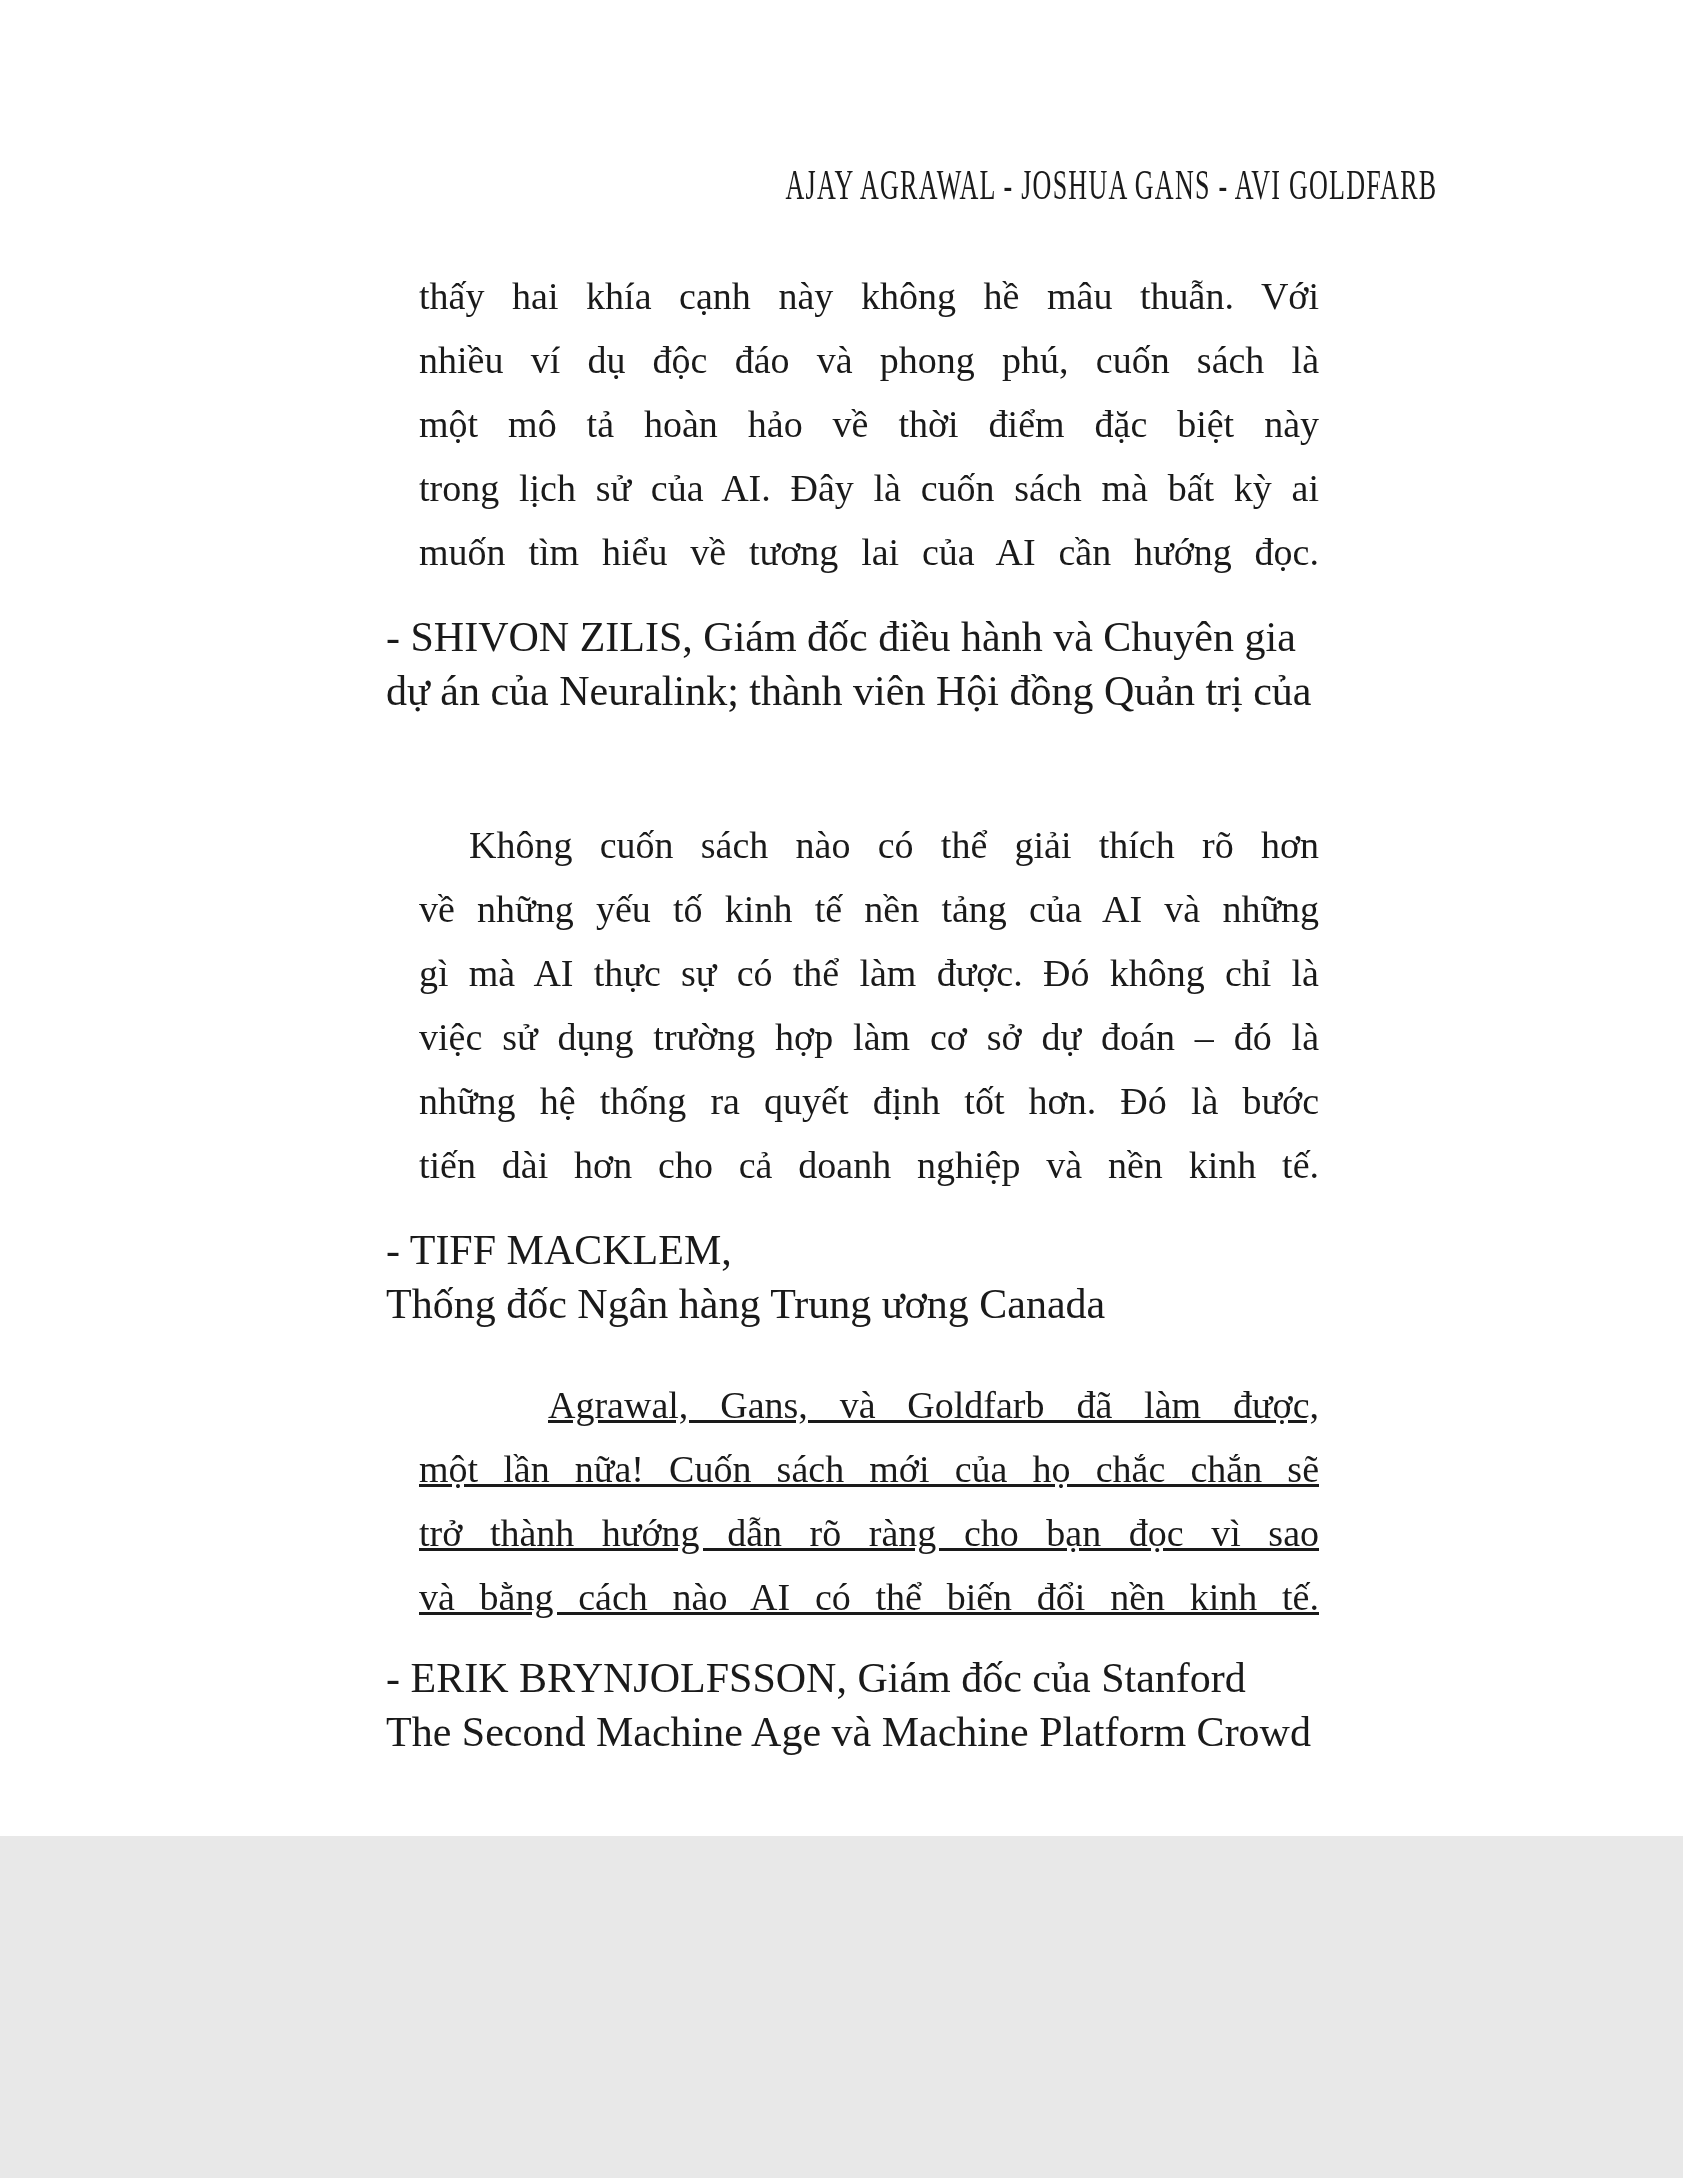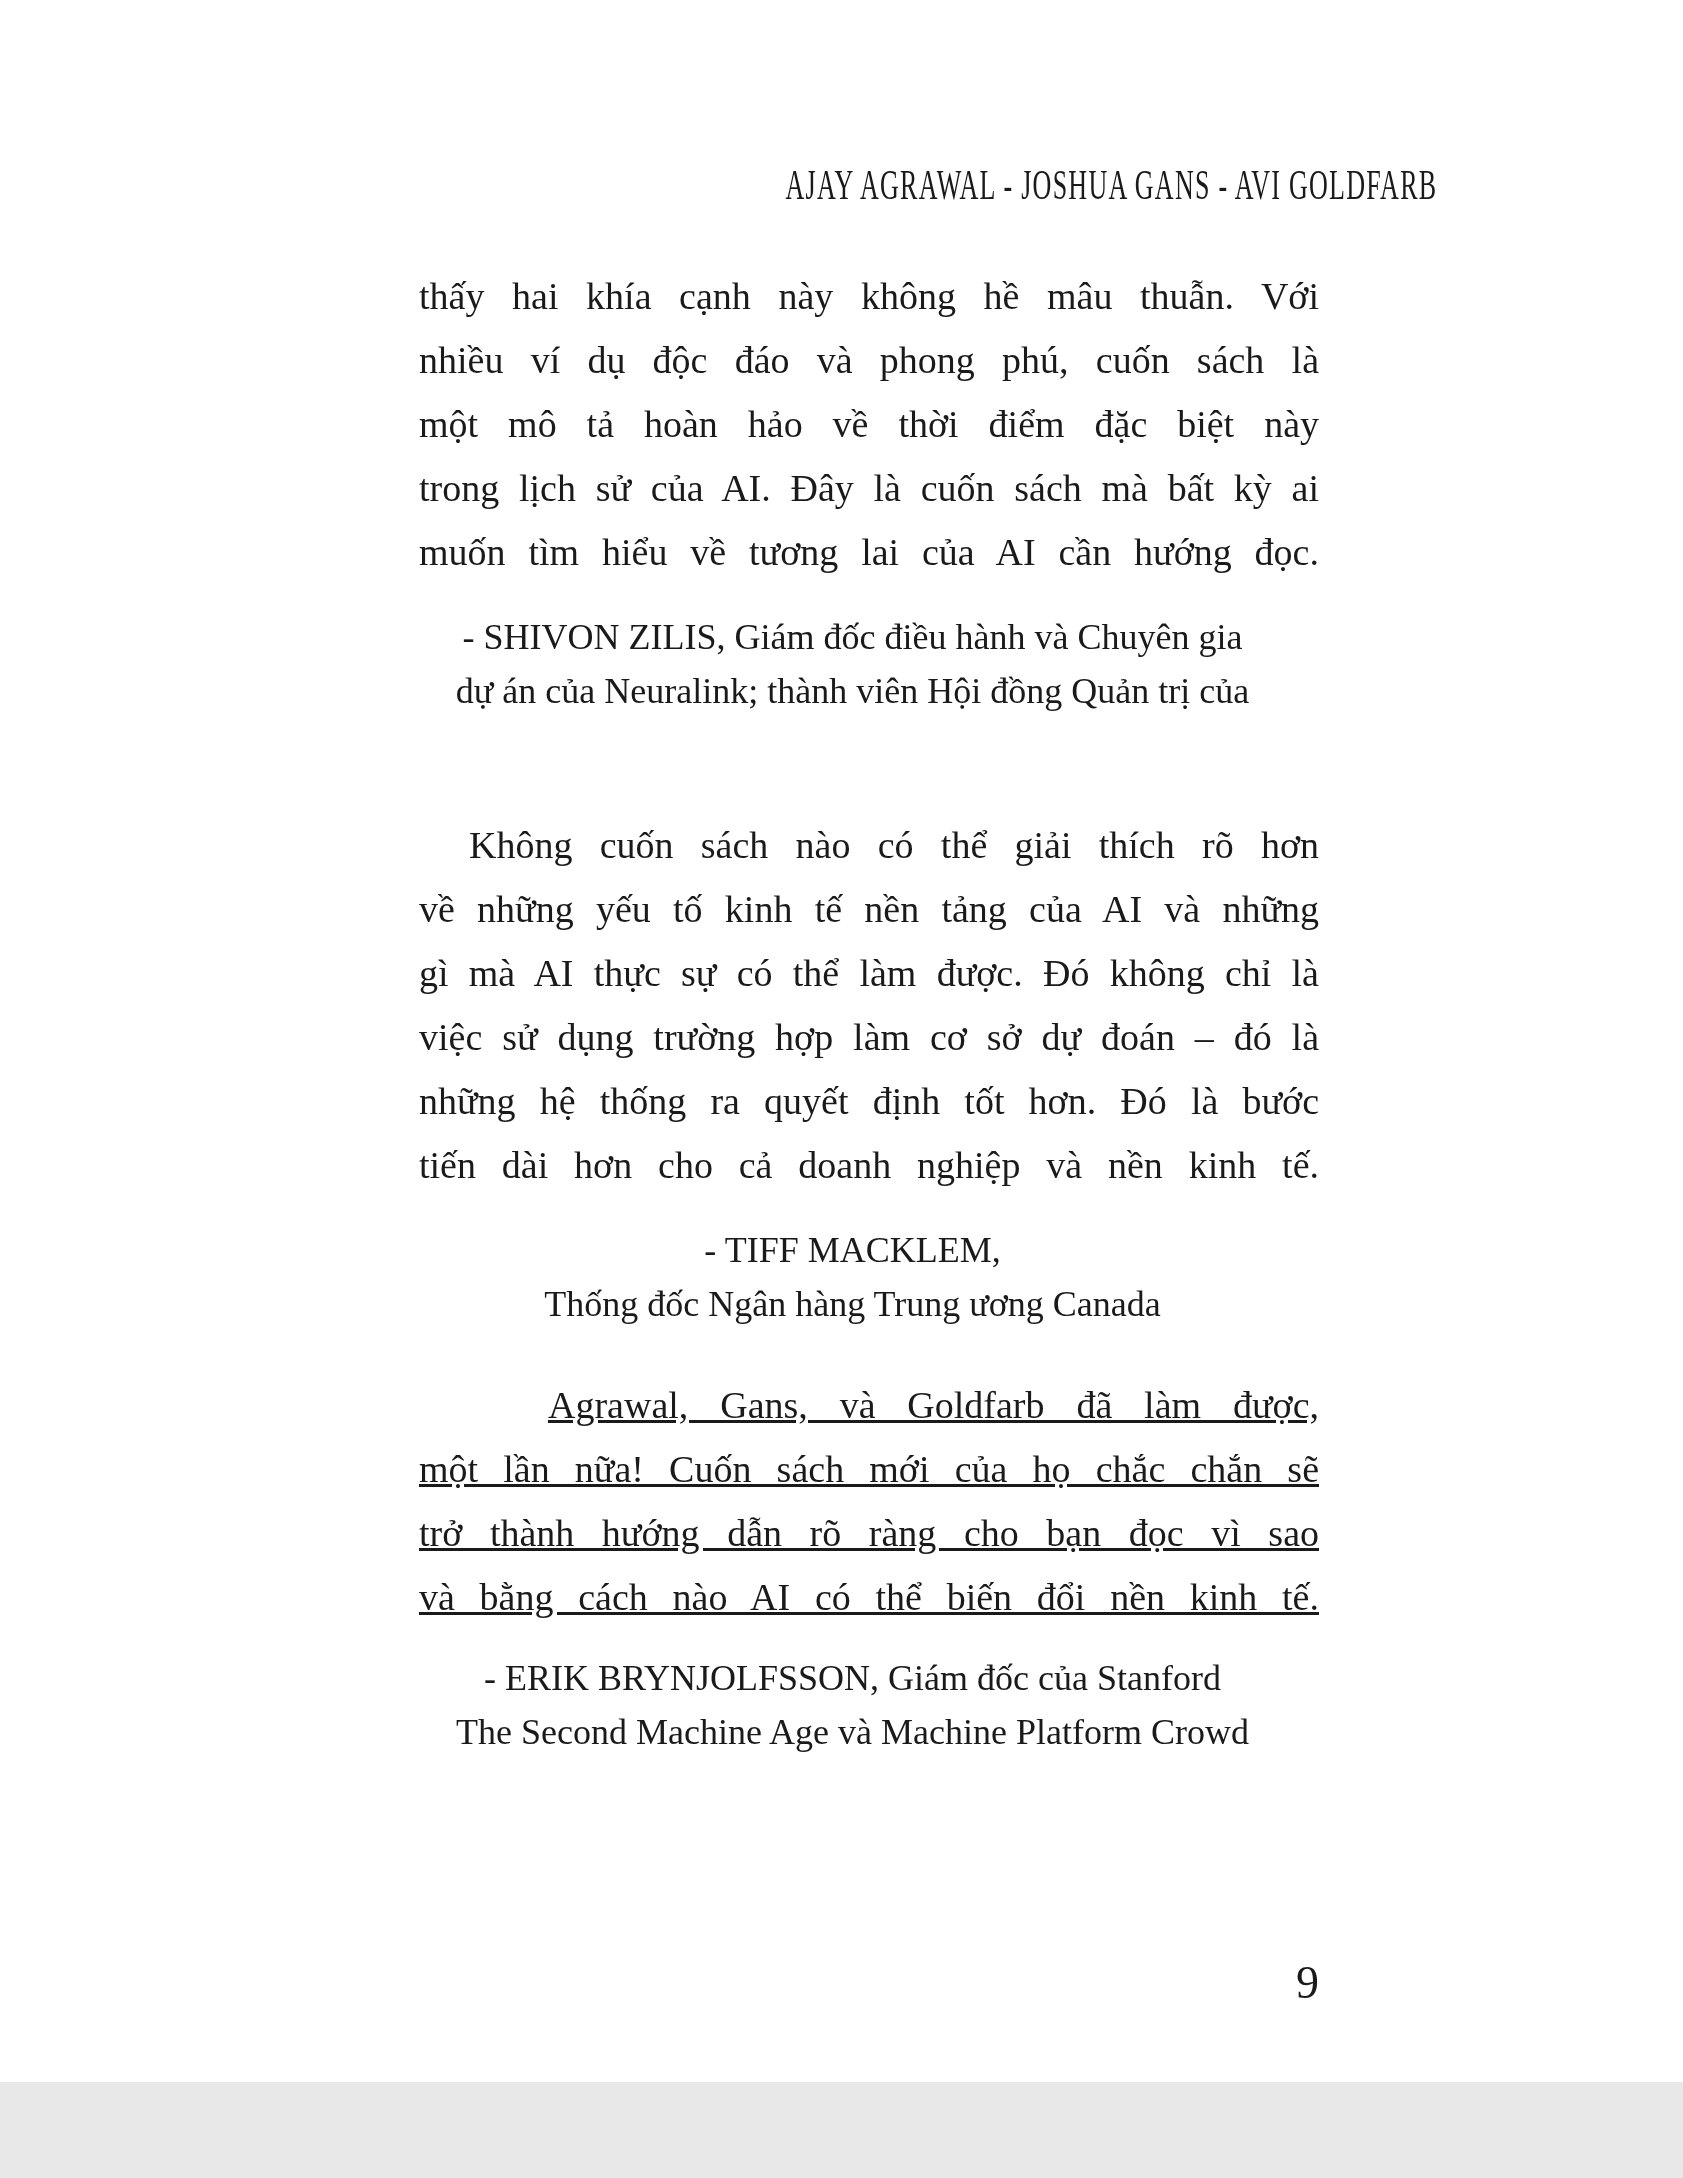--- a/index.html
+++ b/index.html
@@ -4,21 +4,21 @@
 <title>Book page</title>
 <style>
   html, body {
     margin: 0;
     padding: 0;
     background: #e8e8e8;
   }
   .page {
     position: relative;
     width: 1683px;
-    height: 2082px;
+    height: 1836px;
     margin: 0 auto;
     background: #ffffff;
     font-family: "Liberation Serif", serif;
     color: #1a1a1a;
     overflow: hidden;
   }
   .content {
     position: absolute;
     left: 386px;
     top: 0;
@@ -51,24 +51,24 @@
     margin-left: 33px;
   }
   .body-line.indent-none  { padding-left: 0; }
   .body-line.indent-small { padding-left: 50px; }
   .body-line.indent-large { padding-left: 129px; }
   
   .attribution {
     margin-top: 26px;
   }
   .attribution .attr-line {
-    font-size: 36px;
+    font-size: 42px;
     line-height: 54px;
     height: 54px;
-    text-align: center;
+    text-align: left;
     white-space: nowrap;
   }
   .italic { }
   
   #blurb-0 .blurb-paragraph { margin-top: 56px; }
   #blurb-1 .blurb-paragraph { margin-top: 95px; }
   #blurb-2 .blurb-paragraph { margin-top: 42px; text-decoration: underline; }
   #blurb-2 .attribution     { margin-top: 22px; }
   .page-number {
     position: absolute;

